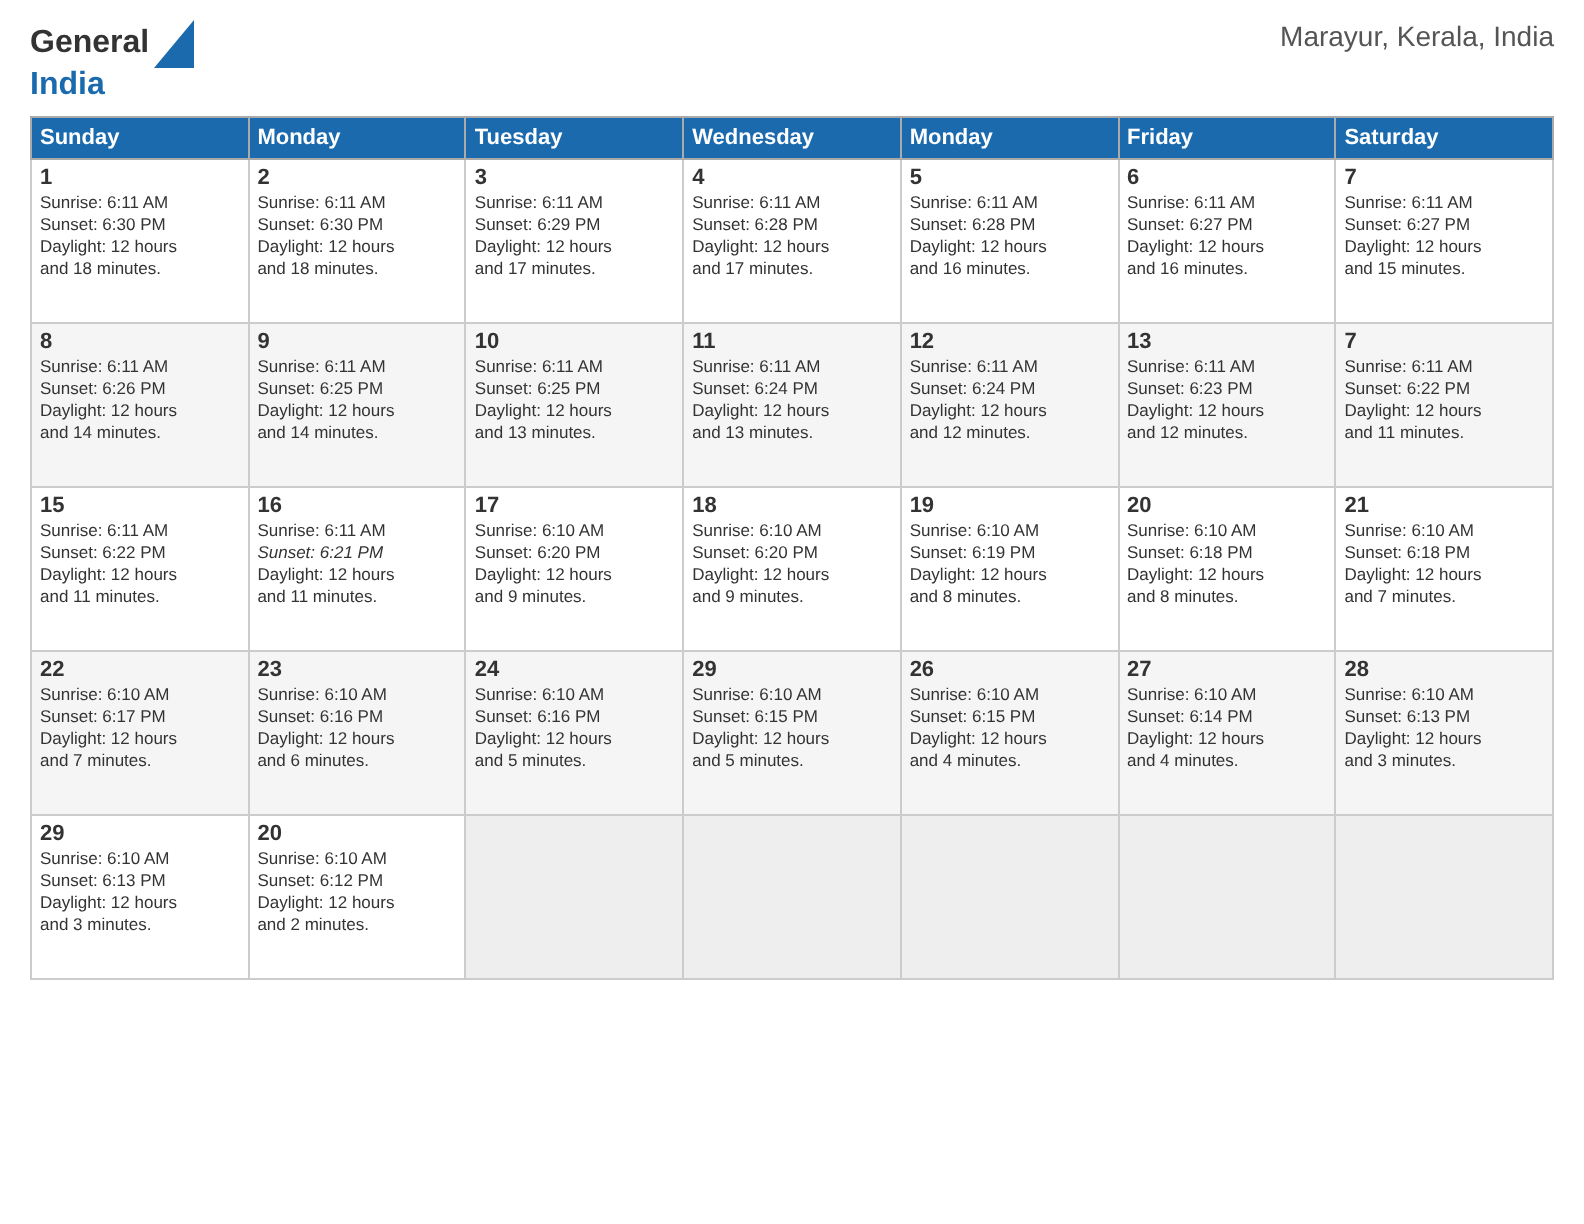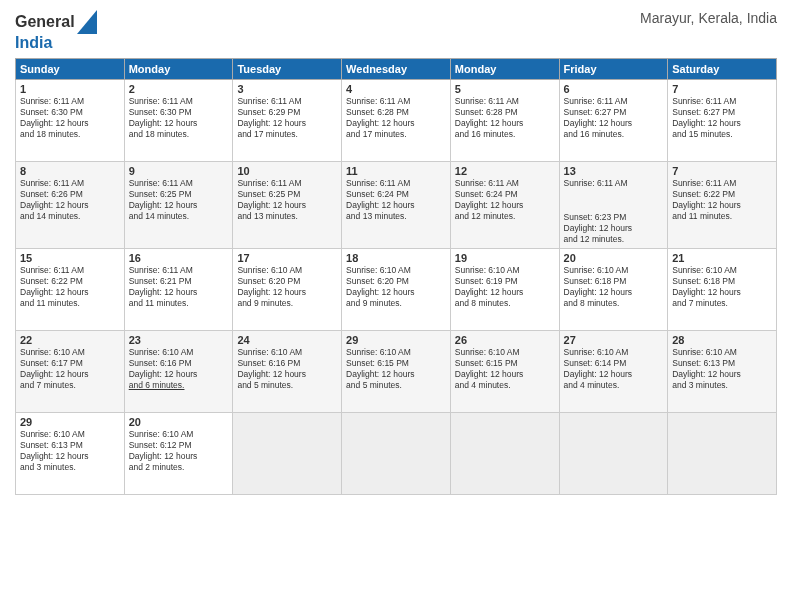--- a/index.html
+++ b/index.html
@@ -210,21 +210,21 @@
           <td>
             <span class="day-num">12</span>
             <span style="display: block; line-height: 1.3;">Sunrise: 6:11 AM</span>
             <span style="display: block; line-height: 1.3;">Sunset: 6:24 PM</span>
             <span style="display: block; line-height: 1.3;">Daylight: 12 hours</span>
             <span style="display: block; line-height: 1.3;">and 12 minutes.</span>
           </td>
           <td>
             <span class="day-num">13</span>
             <span style="display: block; line-height: 1.3;">Sunrise: 6:11 AM</span>
-            <span style="display: block; line-height: 1.3; margin-top: 23px;">Sunset: 6:23 PM</span>
+            <span style="display: block; line-height: 1.3;">Sunset: 6:23 PM</span>
             <span style="display: block; line-height: 1.3;">Daylight: 12 hours</span>
             <span style="display: block; line-height: 1.3;">and 12 minutes.</span>
           </td>
           <td>
             <span class="day-num">7</span>
             <span style="display: block; line-height: 1.3;">Sunrise: 6:11 AM</span>
             <span style="display: block; line-height: 1.3;">Sunset: 6:22 PM</span>
             <span style="display: block; line-height: 1.3;">Daylight: 12 hours</span>
             <span style="display: block; line-height: 1.3;">and 11 minutes.</span>
           </td>
@@ -233,21 +233,21 @@
           <td>
             <span class="day-num">15</span>
             <span style="display: block; line-height: 1.3;">Sunrise: 6:11 AM</span>
             <span style="display: block; line-height: 1.3;">Sunset: 6:22 PM</span>
             <span style="display: block; line-height: 1.3;">Daylight: 12 hours</span>
             <span style="display: block; line-height: 1.3;">and 11 minutes.</span>
           </td>
           <td>
             <span class="day-num">16</span>
             <span style="display: block; line-height: 1.3;">Sunrise: 6:11 AM</span>
-            <span style="display: block; line-height: 1.3;">Sunset: 6:21 PM</span>
+            <span style="display: block; line-height: 1.3; font-style: italic;">Sunset: 6:21 PM</span>
             <span style="display: block; line-height: 1.3;">Daylight: 12 hours</span>
             <span style="display: block; line-height: 1.3;">and 11 minutes.</span>
           </td>
           <td>
             <span class="day-num">17</span>
             <span style="display: block; line-height: 1.3;">Sunrise: 6:10 AM</span>
             <span style="display: block; line-height: 1.3;">Sunset: 6:20 PM</span>
             <span style="display: block; line-height: 1.3;">Daylight: 12 hours</span>
             <span style="display: block; line-height: 1.3;">and 9 minutes.</span>
           </td>
@@ -286,21 +286,21 @@
             <span style="display: block; line-height: 1.3;">Sunrise: 6:10 AM</span>
             <span style="display: block; line-height: 1.3;">Sunset: 6:17 PM</span>
             <span style="display: block; line-height: 1.3;">Daylight: 12 hours</span>
             <span style="display: block; line-height: 1.3;">and 7 minutes.</span>
           </td>
           <td>
             <span class="day-num">23</span>
             <span style="display: block; line-height: 1.3;">Sunrise: 6:10 AM</span>
             <span style="display: block; line-height: 1.3;">Sunset: 6:16 PM</span>
             <span style="display: block; line-height: 1.3;">Daylight: 12 hours</span>
-            <span style="display: block; line-height: 1.3; text-decoration: underline;">and 6 minutes.</span>
+            <span style="display: block; line-height: 1.3;">and 6 minutes.</span>
           </td>
           <td>
             <span class="day-num">24</span>
             <span style="display: block; line-height: 1.3;">Sunrise: 6:10 AM</span>
             <span style="display: block; line-height: 1.3;">Sunset: 6:16 PM</span>
             <span style="display: block; line-height: 1.3;">Daylight: 12 hours</span>
             <span style="display: block; line-height: 1.3;">and 5 minutes.</span>
           </td>
           <td>
             <span class="day-num">29</span>

